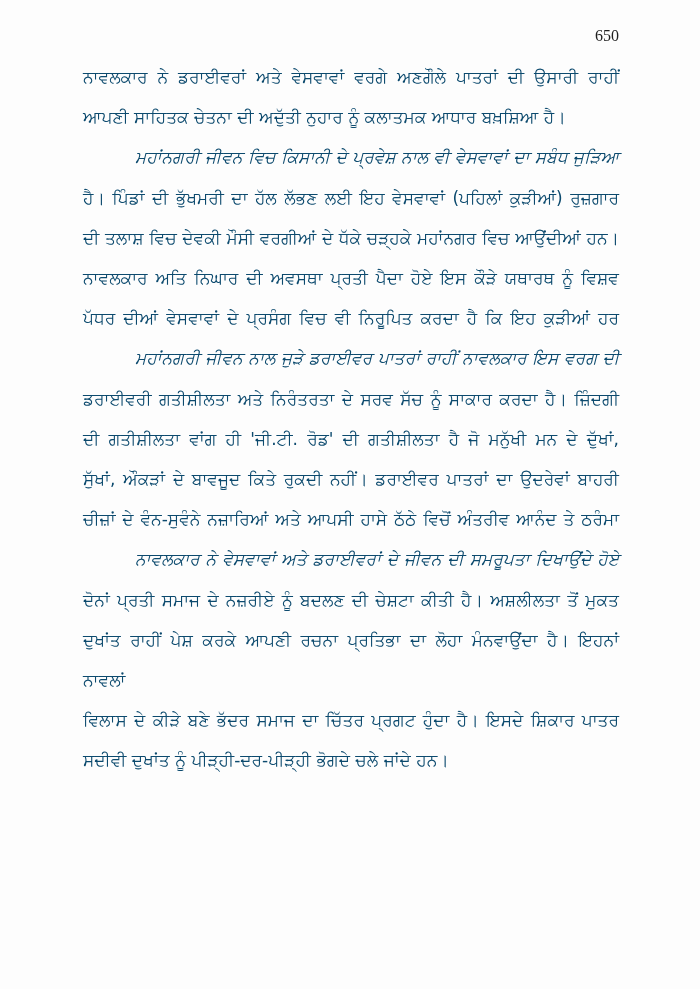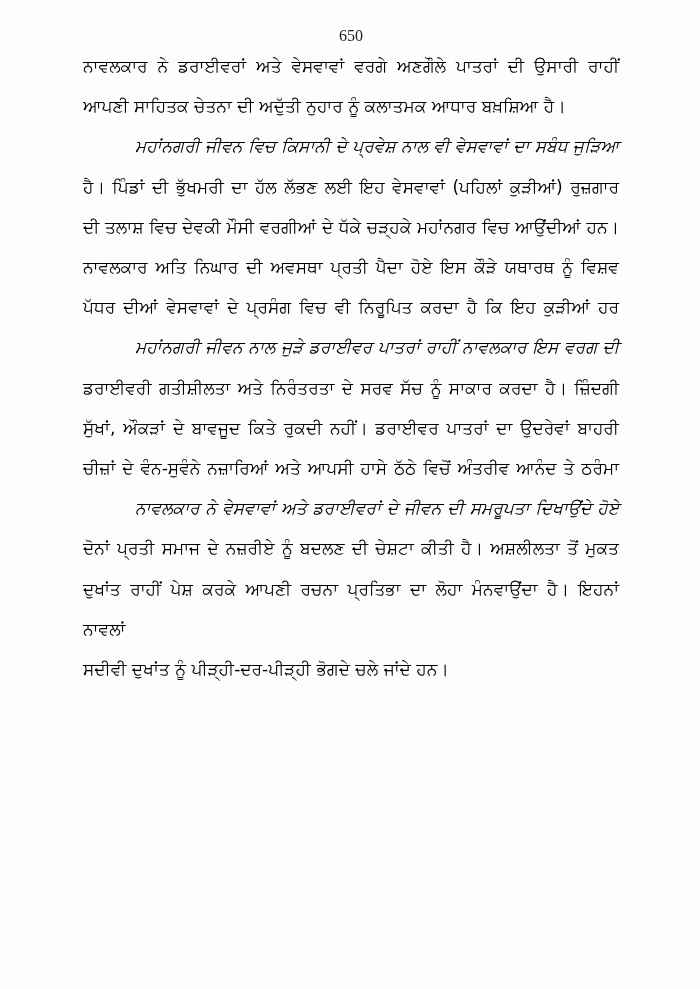--- a/index.html
+++ b/index.html
@@ -14,39 +14,39 @@
     font-family: "DejaVu Sans", sans-serif;
   }
   .page {
     box-sizing: border-box;
     width: 700px;
     height: 989px;
     padding: 26px 81px 0 83px;
     background: #fdfdfd;
   }
   .page-number {
-    text-align: center;
+    text-align: right;
     font-family: "Liberation Serif", serif;
     font-size: 16px;
     line-height: 20px;
     color: #1f1f1f;
-    margin-bottom: 0;
+    margin-bottom: 11px;
   }
   .body-text {
     color: #3b3b3b;
   }
   .paragraph {
     margin: 0;
   }
   .line {
     font-size: 17px;
     line-height: 40.2px;
     text-align: justify;
     text-align-last: justify;
-    color: #000000;
+    color: #0c4a6e;
   }
   .line.para-start {
     text-indent: 52px;
     font-style: italic;
   }
   .line.para-end {
     text-align-last: left;
   }
 </style>
 </head>
@@ -67,25 +67,27 @@
       <div class="line para-start">ਮਹਾਂਨਗਰੀ ਜੀਵਨ ਵਿਚ ਕਿਸਾਨੀ ਦੇ ਪ੍ਰਵੇਸ਼ ਨਾਲ ਵੀ ਵੇਸਵਾਵਾਂ ਦਾ ਸਬੰਧ ਜੁੜਿਆ</div>
       <div class="line">ਹੈ। ਪਿੰਡਾਂ ਦੀ ਭੁੱਖਮਰੀ ਦਾ ਹੱਲ ਲੱਭਣ ਲਈ ਇਹ ਵੇਸਵਾਵਾਂ (ਪਹਿਲਾਂ ਕੁੜੀਆਂ) ਰੁਜ਼ਗਾਰ</div>
       <div class="line">ਦੀ ਤਲਾਸ਼ ਵਿਚ ਦੇਵਕੀ ਮੌਸੀ ਵਰਗੀਆਂ ਦੇ ਧੱਕੇ ਚੜ੍ਹਕੇ ਮਹਾਂਨਗਰ ਵਿਚ ਆਉਂਦੀਆਂ ਹਨ।</div>
       <div class="line">ਨਾਵਲਕਾਰ ਅਤਿ ਨਿਘਾਰ ਦੀ ਅਵਸਥਾ ਪ੍ਰਤੀ ਪੈਦਾ ਹੋਏ ਇਸ ਕੌੜੇ ਯਥਾਰਥ ਨੂੰ ਵਿਸ਼ਵ</div>
       <div class="line">ਪੱਧਰ ਦੀਆਂ ਵੇਸਵਾਵਾਂ ਦੇ ਪ੍ਰਸੰਗ ਵਿਚ ਵੀ ਨਿਰੂਪਿਤ ਕਰਦਾ ਹੈ ਕਿ ਇਹ ਕੁੜੀਆਂ ਹਰ</div>
     </div>
 
     <div class="paragraph">
       <div class="line para-start">ਮਹਾਂਨਗਰੀ ਜੀਵਨ ਨਾਲ ਜੁੜੇ ਡਰਾਈਵਰ ਪਾਤਰਾਂ ਰਾਹੀਂ ਨਾਵਲਕਾਰ ਇਸ ਵਰਗ ਦੀ</div>
       <div class="line">ਡਰਾਈਵਰੀ ਗਤੀਸ਼ੀਲਤਾ ਅਤੇ ਨਿਰੰਤਰਤਾ ਦੇ ਸਰਵ ਸੱਚ ਨੂੰ ਸਾਕਾਰ ਕਰਦਾ ਹੈ। ਜ਼ਿੰਦਗੀ</div>
+      <div class="line">ਦੀ ਗਤੀਸ਼ੀਲਤਾ ਵਾਂਗ ਹੀ 'ਜੀ.ਟੀ. ਰੋਡ' ਦੀ ਗਤੀਸ਼ੀਲਤਾ ਹੈ ਜੋ ਮਨੁੱਖੀ ਮਨ ਦੇ ਦੁੱਖਾਂ,</div>
       <div class="line">ਸੁੱਖਾਂ, ਔਕੜਾਂ ਦੇ ਬਾਵਜੂਦ ਕਿਤੇ ਰੁਕਦੀ ਨਹੀਂ। ਡਰਾਈਵਰ ਪਾਤਰਾਂ ਦਾ ਉਦਰੇਵਾਂ ਬਾਹਰੀ</div>
       <div class="line">ਚੀਜ਼ਾਂ ਦੇ ਵੰਨ-ਸੁਵੰਨੇ ਨਜ਼ਾਰਿਆਂ ਅਤੇ ਆਪਸੀ ਹਾਸੇ ਠੱਠੇ ਵਿਚੋਂ ਅੰਤਰੀਵ ਆਨੰਦ ਤੇ ਠਰੰਮਾ</div>
     </div>
 
     <div class="paragraph">
       <div class="line para-start">ਨਾਵਲਕਾਰ ਨੇ ਵੇਸਵਾਵਾਂ ਅਤੇ ਡਰਾਈਵਰਾਂ ਦੇ ਜੀਵਨ ਦੀ ਸਮਰੂਪਤਾ ਦਿਖਾਉਂਦੇ ਹੋਏ</div>
       <div class="line">ਦੋਨਾਂ ਪ੍ਰਤੀ ਸਮਾਜ ਦੇ ਨਜ਼ਰੀਏ ਨੂੰ ਬਦਲਣ ਦੀ ਚੇਸ਼ਟਾ ਕੀਤੀ ਹੈ। ਅਸ਼ਲੀਲਤਾ ਤੋਂ ਮੁਕਤ</div>
       <div class="line">ਦੁਖਾਂਤ ਰਾਹੀਂ ਪੇਸ਼ ਕਰਕੇ ਆਪਣੀ ਰਚਨਾ ਪ੍ਰਤਿਭਾ ਦਾ ਲੋਹਾ ਮੰਨਵਾਉਂਦਾ ਹੈ। ਇਹਨਾਂ ਨਾਵਲਾਂ</div>
+      <div class="line">ਵਿਲਾਸ ਦੇ ਕੀੜੇ ਬਣੇ ਭੱਦਰ ਸਮਾਜ ਦਾ ਚਿੱਤਰ ਪ੍ਰਗਟ ਹੁੰਦਾ ਹੈ। ਇਸਦੇ ਸ਼ਿਕਾਰ ਪਾਤਰ</div>
       <div class="line para-end">ਸਦੀਵੀ ਦੁਖਾਂਤ ਨੂੰ ਪੀੜ੍ਹੀ-ਦਰ-ਪੀੜ੍ਹੀ ਭੋਗਦੇ ਚਲੇ ਜਾਂਦੇ ਹਨ।</div>
     </div>
 
   </div>
 </div>
 
 </body></html>

